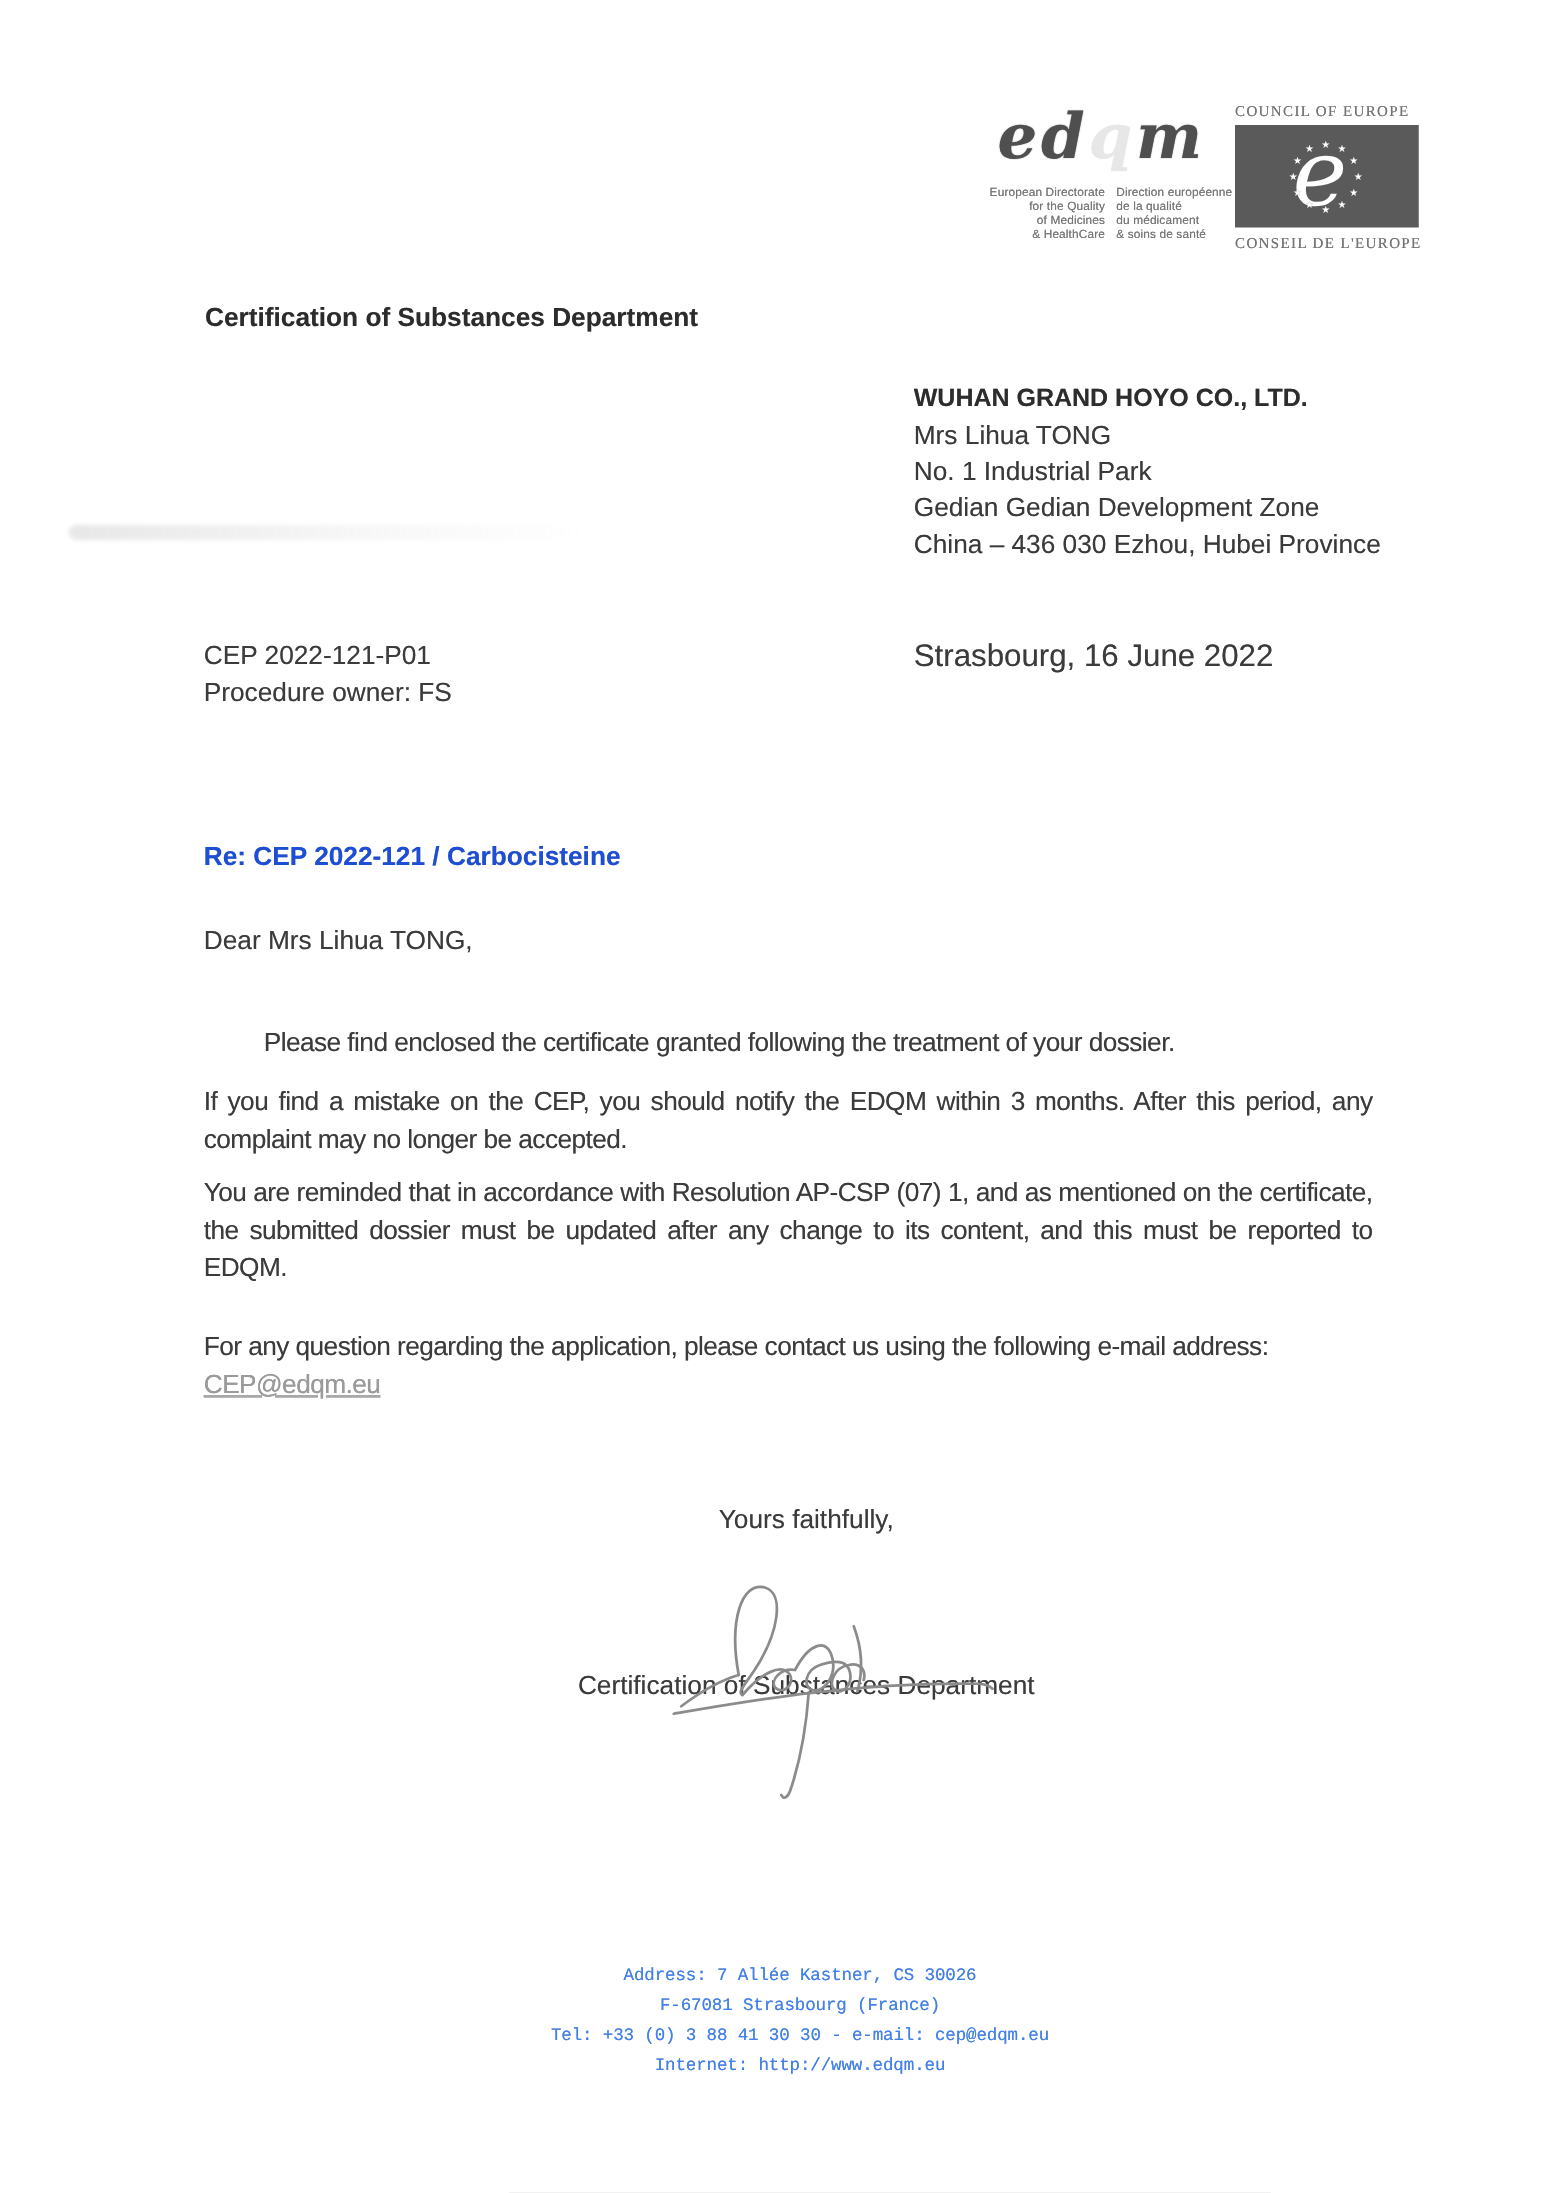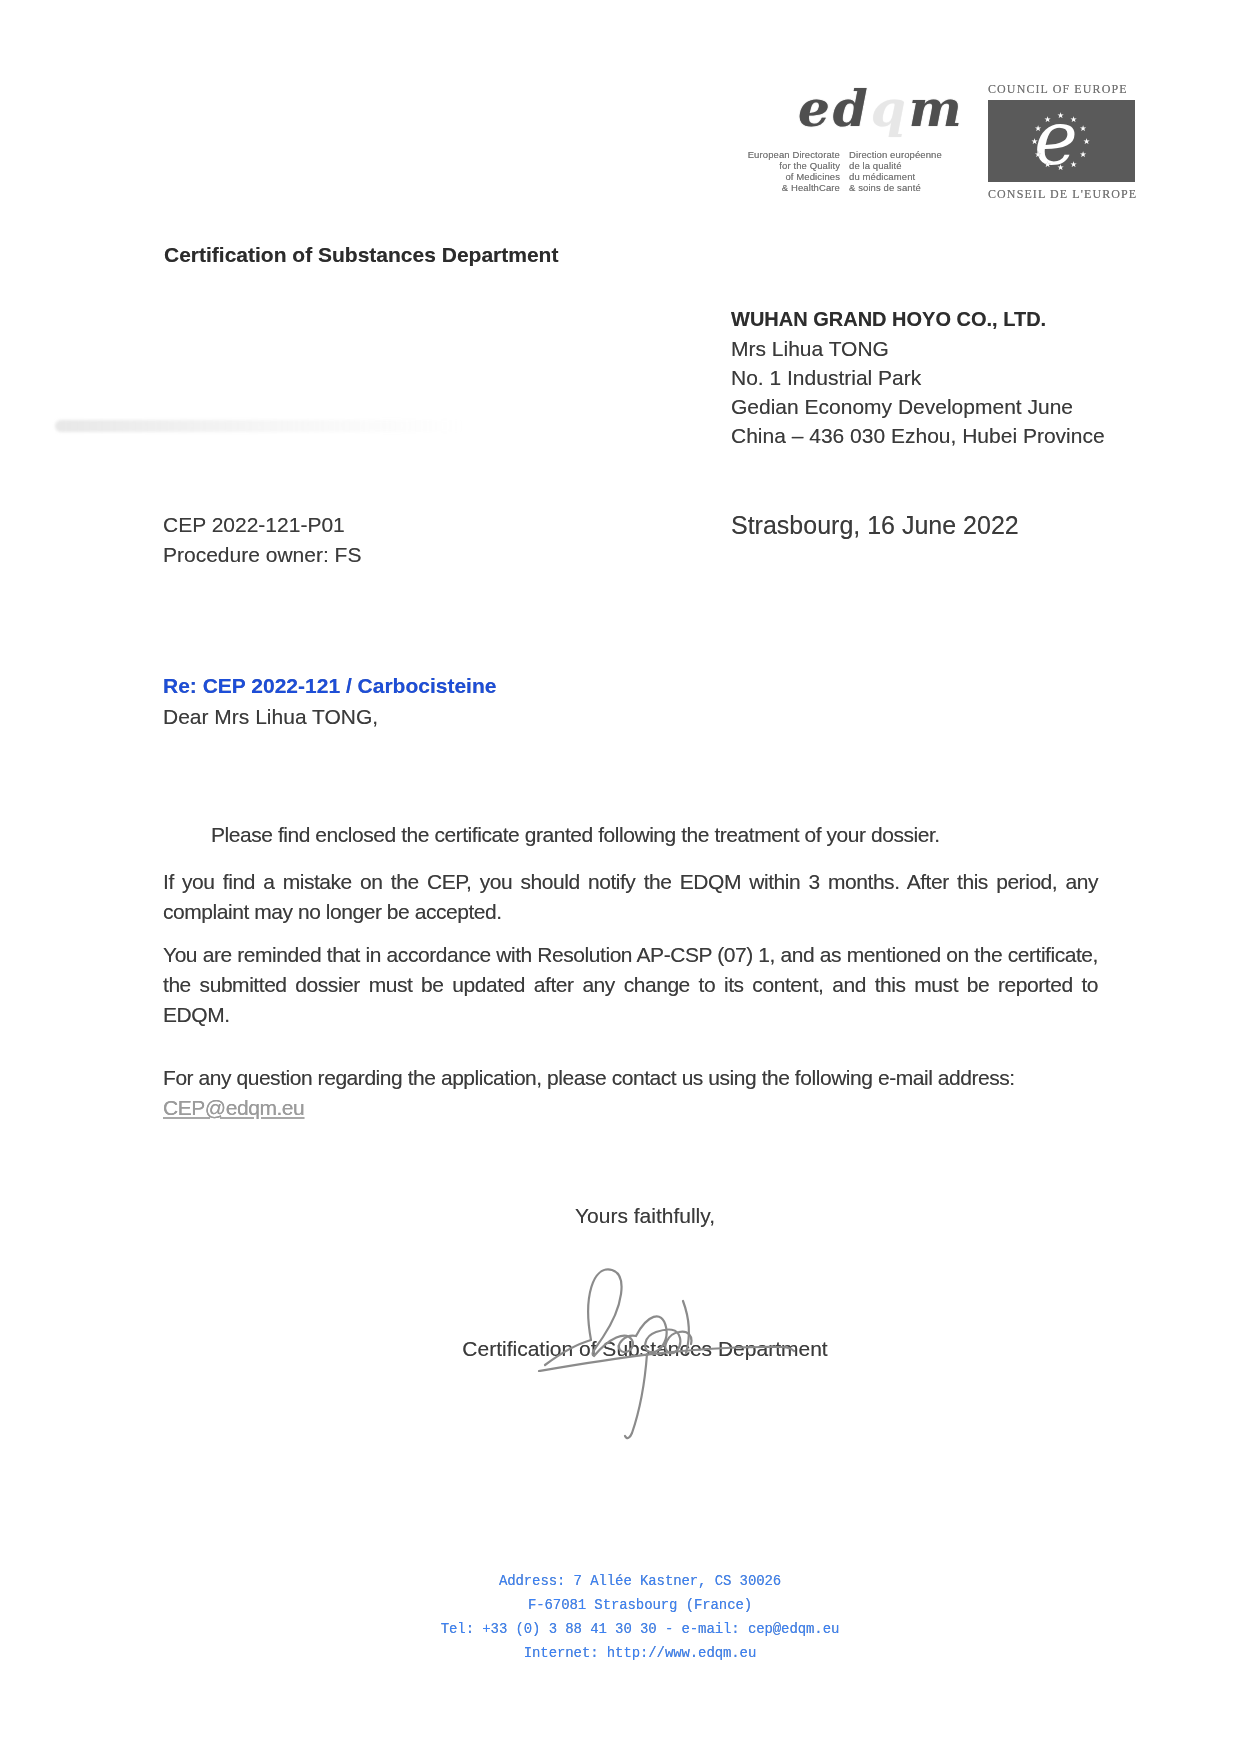--- a/index.html
+++ b/index.html
@@ -21,21 +21,21 @@
     left:798px; top:84px; width:158px;
     text-align:center;
     font-family:"DejaVu Serif", serif;
     font-style:italic; font-weight:700;
     font-size:50px; line-height:50px;
     color:#4f4f4f; letter-spacing:3px;
     text-shadow:0 0 1px rgba(70,70,70,.6);
   }
   .edqm-script .faded { opacity:.13; }
   .edqm-tagline {
-    left:747px; top:149px; display:flex; gap:9px;
+    left:791px; top:149px; display:flex; gap:9px;
     font-size:9.5px; line-height:11px; color:#767676;
     letter-spacing:.1px;
   }
   .edqm-tagline .col-en { width:93px; text-align:right; }
   .edqm-tagline .col-fr { width:96px; text-align:left; }
 
   .coe { left:988px; top:82px; width:150px; }
   .coe-caps {
     font-family:"Liberation Serif", serif;
     font-size:12px; line-height:14px;
@@ -52,21 +52,21 @@
     left:164px; top:241px;
     font-size:21px; line-height:28px; font-weight:700; color:#2c2c2c;
   }
   .recipient { left:731px; top:305px; font-size:21px; line-height:29px; color:#3a3a3a; }
   .recipient .company { font-size:20px; font-weight:700; color:#2d2d2d; }
 
   .ref-block { left:163px; top:510px; font-size:21px; line-height:30px; }
   .place-date { left:731px; top:510px; font-size:25px; line-height:30px; }
 
   .subject { left:163px; top:672px; font-size:21px; line-height:28px; font-weight:700; color:#1d4ed8; }
-  .salutation { left:163px; top:702px; font-size:21px; line-height:30px; }
+  .salutation { left:163px; top:738px; font-size:21px; line-height:30px; }
 
   .para {
     left:163px; width:935px;
     font-size:21px; line-height:30px;
     letter-spacing:-0.45px;
     text-align:justify; color:#3b3b3b;
   }
   .p1 { top:820px;margin-left:48px; }
   .p2 { top:867px; }
   .p3 { top:940px; }
@@ -146,21 +146,21 @@
     </div>
     <div class="coe-caps">CONSEIL DE L'EUROPE</div>
   </div>
 
   <div class="abs dept-heading">Certification of Substances Department</div>
 
   <div class="abs recipient">
     <div class="company">WUHAN GRAND HOYO CO., LTD.</div>
     <div>Mrs Lihua TONG</div>
     <div>No. 1 Industrial Park</div>
-    <div>Gedian Economy Development June</div>
+    <div>Gedian Gedian Development Zone</div>
     <div>China – 436 030 Ezhou, Hubei Province</div>
   </div>
 
   <div class="abs ref-block">
     <div>CEP 2022-121-P01</div>
     <div>Procedure owner: FS</div>
   </div>
   <div class="abs place-date">Strasbourg, 16 June 2022</div>
 
   <div class="abs subject">Re: CEP 2022-121 / Carbocisteine</div>

